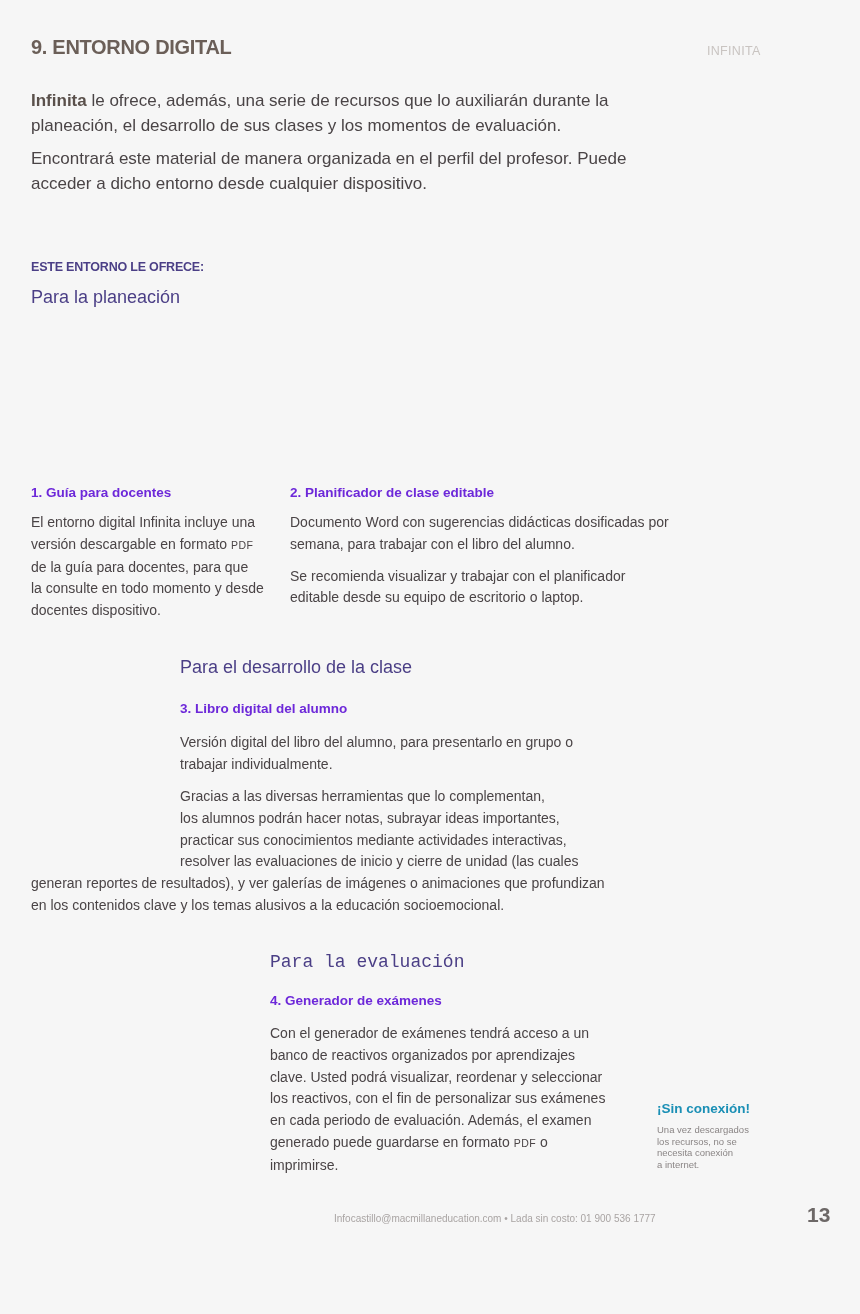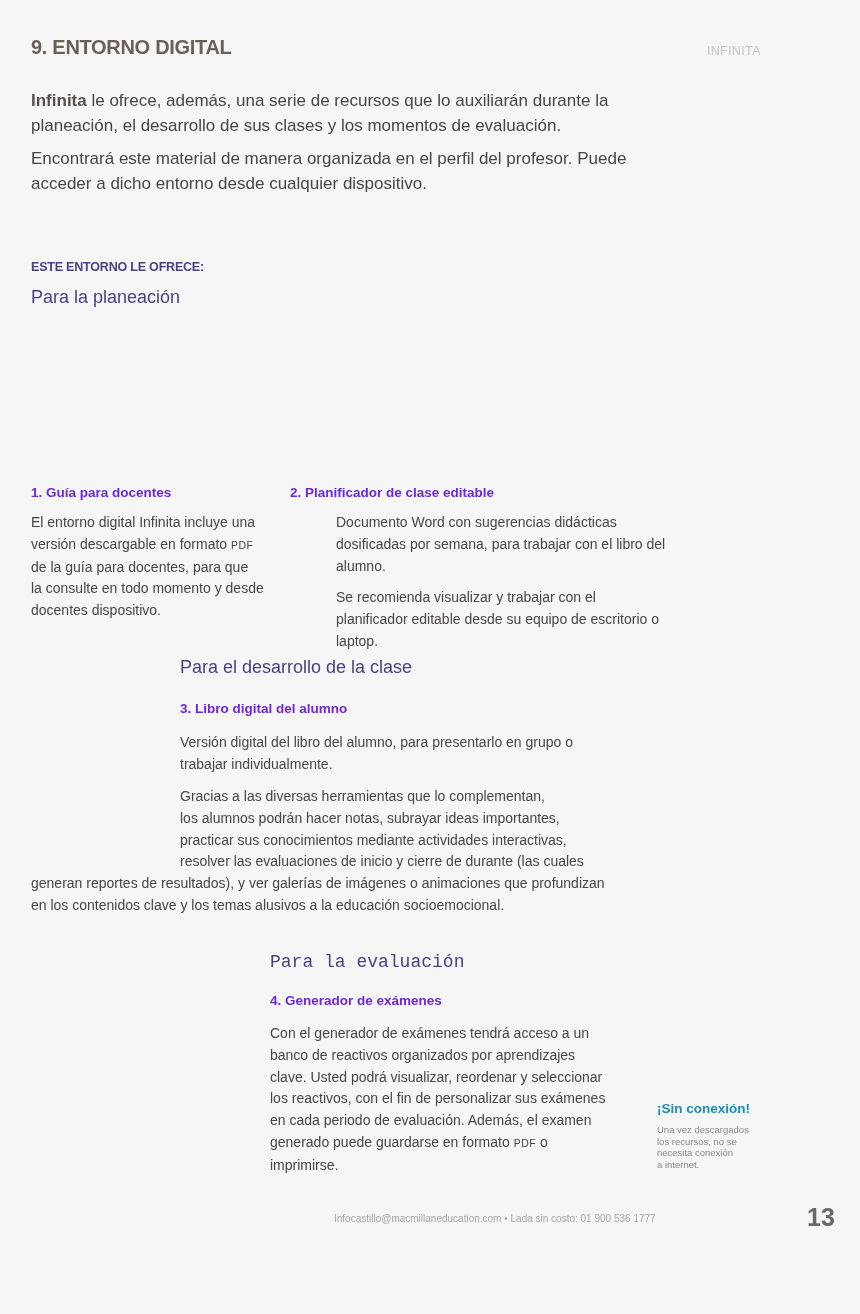--- a/index.html
+++ b/index.html
@@ -30,21 +30,21 @@
       left: 31px; top: 260px; font-size: 12.5px; font-weight: bold; color: #4b3f86; letter-spacing: -0.2px;
     }
     .subhead { font-size: 18px; color: #4b3f86; }
     .item-title { font-size: 13.5px; font-weight: bold; color: #6d28d9; }
     .body-text { font-size: 14px; line-height: 21.8px; color: #4a4446; }
     .body-text p { margin: 0; }
     .sc { font-size: 10.5px; letter-spacing: 0.5px; }
     .sidebox-title { font-size: 13.5px; font-weight: bold; color: #1a8fb5; }
     .sidebox-text { font-size: 9.5px; line-height: 11.5px; color: #8a8585; }
     .footer-text { font-size: 10px; color: #a9a4a3; }
-    .page-num { font-size: 25px; font-weight: bold; color: #6d6867; }
+    .page-num { font-size: 21px; font-weight: bold; color: #6d6867; }
   </style>
 </head>
 <body>
 
 <div class="abs section-title">9. ENTORNO DIGITAL</div>
 <div class="abs brand">INFINITA</div>
 
 <div class="abs intro">
   <p><b>Infinita</b><span> le ofrece, además, una serie de recursos que lo auxiliarán durante la planeación, el desarrollo de sus clases y los momentos de evaluación.</span></p>
   <p>Encontrará este material de manera organizada en el perfil del profesor. Puede acceder a dicho entorno desde cualquier dispositivo.</p>
@@ -59,34 +59,34 @@
     <div>El entorno digital Infinita incluye una</div>
     <div><span>versión descargable en formato </span><span class="sc">PDF</span></div>
     <div>de la guía para docentes, para que</div>
     <div>la consulte en todo momento y desde</div>
     <div>docentes dispositivo.</div>
   </div>
 </div>
 
 <div class="abs" style="left:290px;top:485px;width:380px;">
   <div class="item-title">2. Planificador de clase editable</div>
-  <div class="body-text" style="margin-top:12px;margin-left:46px;">
+  <div class="body-text" style="margin-top:12px;">
     <p>Documento Word con sugerencias didácticas dosificadas por semana, para trabajar con el libro del alumno.</p>
     <p style="margin-top:10px;">Se recomienda visualizar y trabajar con el planificador editable desde su equipo de escritorio o laptop.</p>
   </div>
 </div>
 
 <div class="abs subhead" style="left:180px;top:657px;">Para el desarrollo de la clase</div>
 <div class="abs item-title" style="left:180px;top:701px;">3. Libro digital del alumno</div>
 <div class="abs body-text" style="left:180px;top:732px;width:420px;">Versión digital del libro del alumno, para presentarlo en grupo o trabajar individualmente.</div>
 <div class="abs body-text" style="left:31px;top:786px;width:640px;white-space:nowrap;">
   <div style="padding-left:149px;">Gracias a las diversas herramientas que lo complementan,</div>
   <div style="padding-left:149px;">los alumnos podrán hacer notas, subrayar ideas importantes,</div>
   <div style="padding-left:149px;">practicar sus conocimientos mediante actividades interactivas,</div>
-  <div style="padding-left:149px;">resolver las evaluaciones de inicio y cierre de durante (las cuales</div>
+  <div style="padding-left:149px;">resolver las evaluaciones de inicio y cierre de unidad (las cuales</div>
   <div>generan reportes de resultados), y ver galerías de imágenes o animaciones que profundizan</div>
   <div>en los contenidos clave y los temas alusivos a la educación socioemocional.</div>
 </div>
 
 <div class="abs subhead" style="left:270px;top:952px;font-family:Liberation Mono, monospace;">Para la evaluación</div>
 <div class="abs item-title" style="left:270px;top:993px;">4. Generador de exámenes</div>
 <div class="abs body-text" style="left:270px;top:1023px;width:345px;">
   <span>Con el generador de exámenes tendrá acceso a un banco de reactivos organizados por aprendizajes clave. Usted podrá visualizar, reordenar y seleccionar los reactivos, con el fin de personalizar sus exámenes en cada periodo de evaluación. Además, el examen generado puede guardarse en formato </span><span class="sc">PDF</span><span> o imprimirse.</span>
 </div>
 

